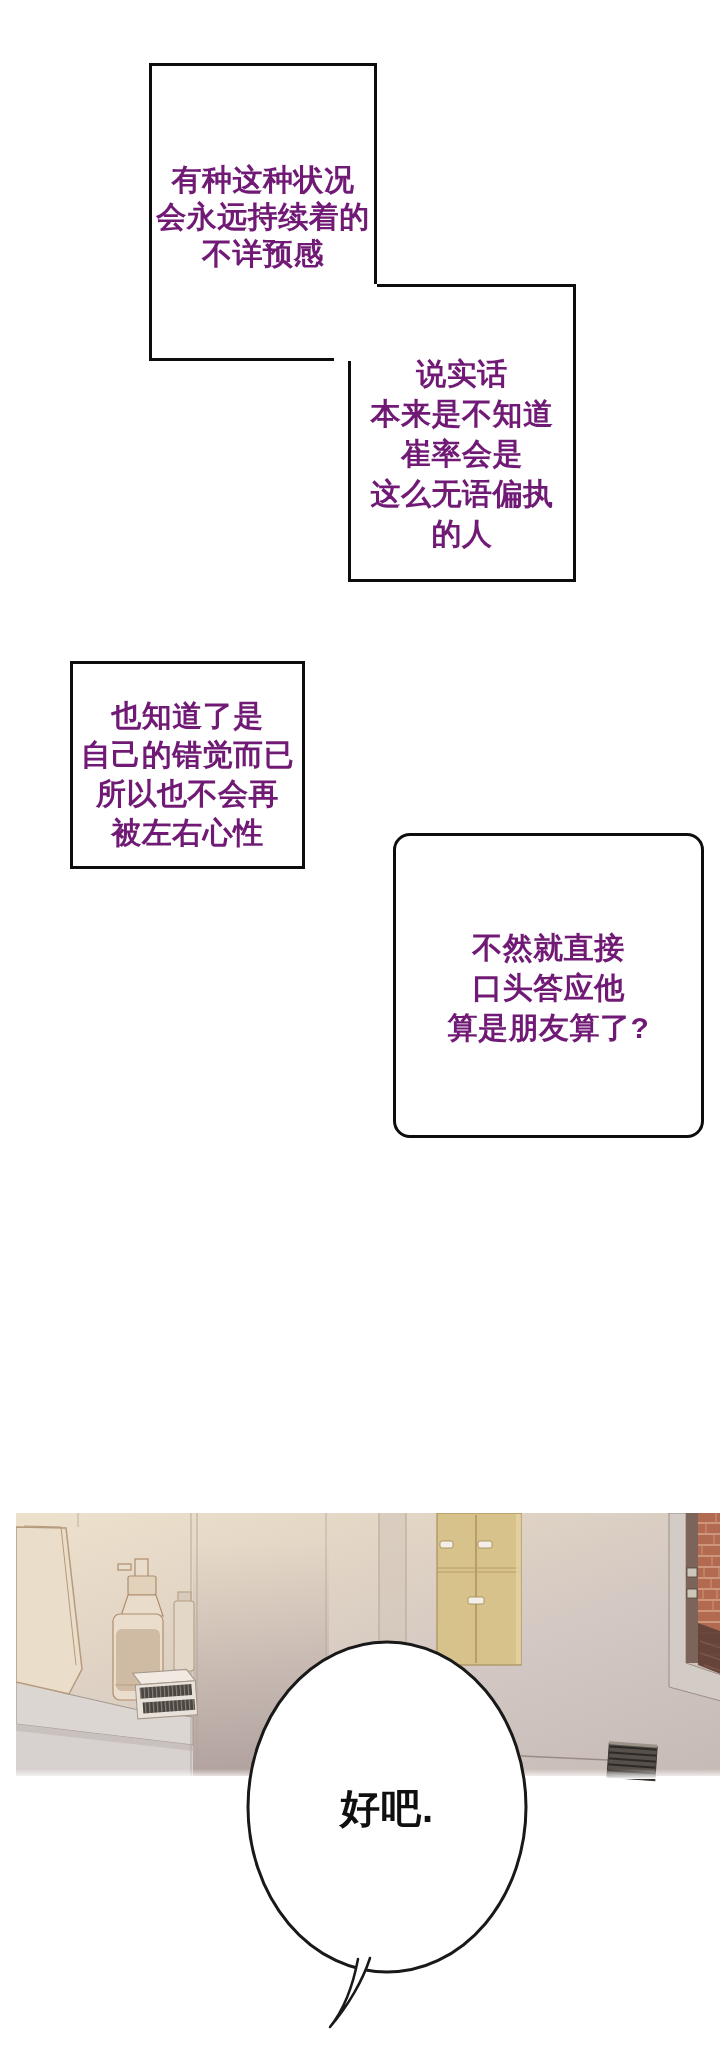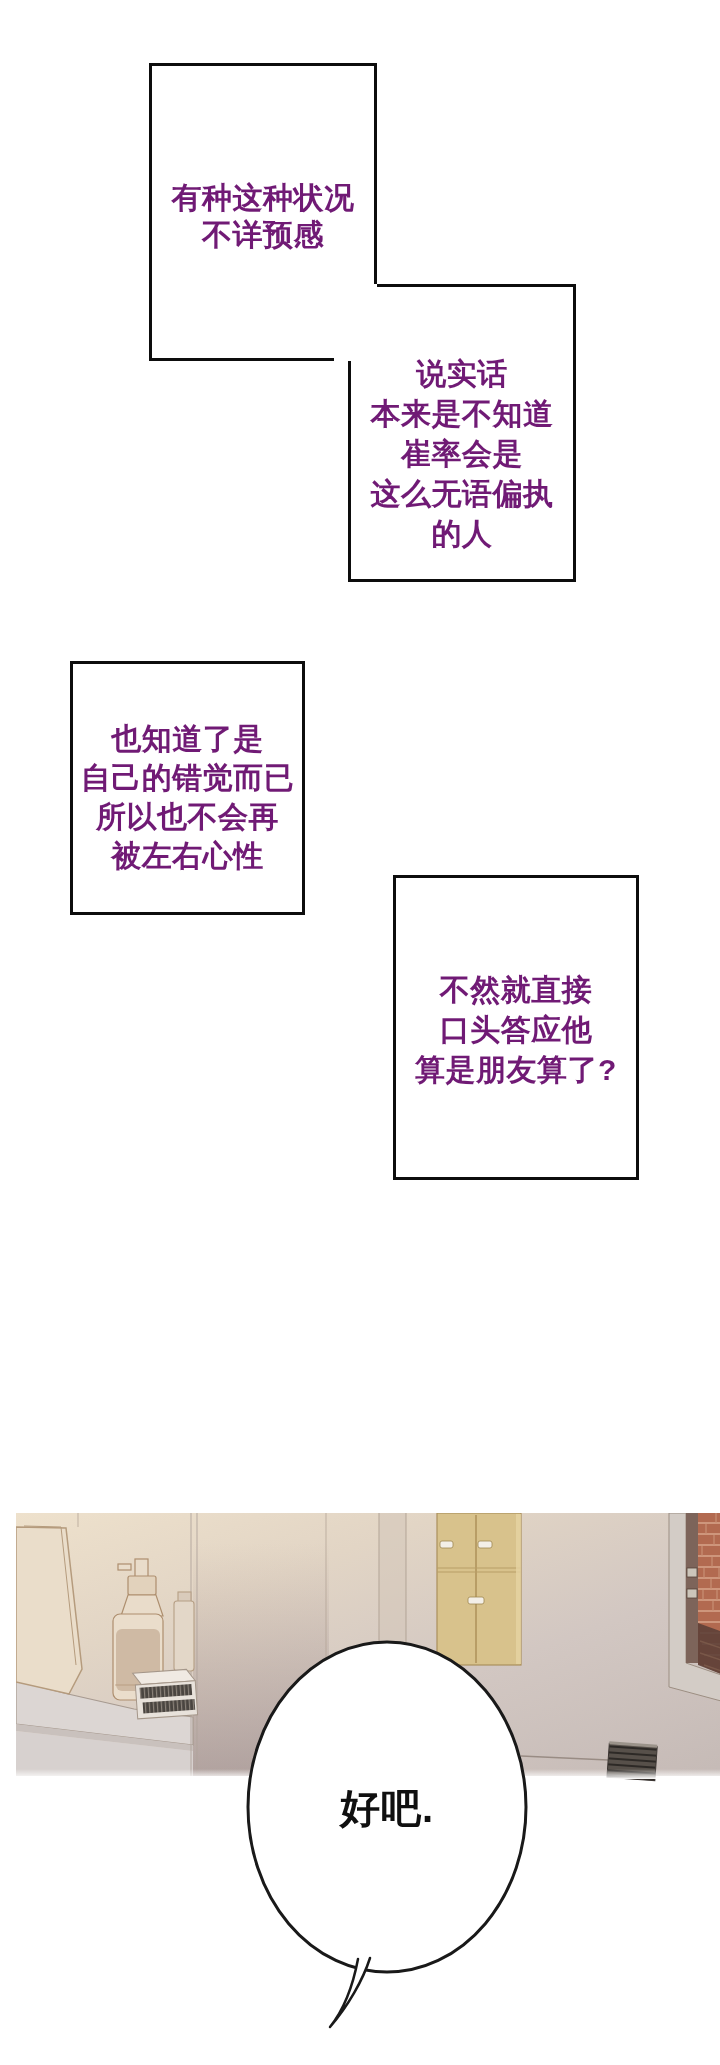--- a/index.html
+++ b/index.html
@@ -5,22 +5,22 @@
   html,body{margin:0;padding:0;background:#ffffff;}
   .page{
     position:relative;width:720px;height:2065px;background:#ffffff;
     font-family:"Liberation Sans","DejaVu Sans",sans-serif;overflow:hidden;
   }
   .panel{
     position:absolute;background:#ffffff;border:3px solid #0d0d0d;box-sizing:border-box;
   }
   #box1{left:149px;top:63px;width:228px;height:298px;}
   #box2{left:348px;top:284px;width:228px;height:298px;}
-  #box3{left:70px;top:661px;width:235px;height:254px;font-family:Liberation Serif, serif;}
-  #box4{left:393px;top:875px;width:246px;height:305px;}
+  #box3{left:70px;top:661px;width:235px;height:208px;font-family:Liberation Serif, serif;}
+  #box4{left:393px;top:833px;width:311px;height:305px;border-radius:17px;}
   #box5{left:168px;top:1204px;width:388px;height:235px;border-width:4px;}
   #patch{position:absolute;left:334px;top:284px;width:43px;height:77px;background:#ffffff;}
   .ptext{
     position:absolute;left:0;top:0;right:0;bottom:0;
     display:flex;flex-direction:column;justify-content:center;align-items:center;
     text-align:center;font-weight:700;color:#701a75;
     font-size:30px;line-height:39px;letter-spacing:0.5px;
   }
   #box1 .ptext{line-height:37px;transform:translateY(4px);}
   #box2 .ptext{line-height:40px;transform:translateY(21px);}
@@ -36,20 +36,21 @@
   }
 </style>
 </head>
 <body>
 
 <div class="page">
 
   <div class="panel" id="box1">
     <div class="ptext">
       <div>有种这种状况</div>
+      <div>会永远持续着的</div>
       <div>不详预感</div>
     </div>
   </div>
 
   <div class="panel" id="box2">
     <div class="ptext">
       <div>说实话</div>
       <div>本来是不知道</div>
       <div>崔率会是</div>
       <div>这么无语偏执</div>

